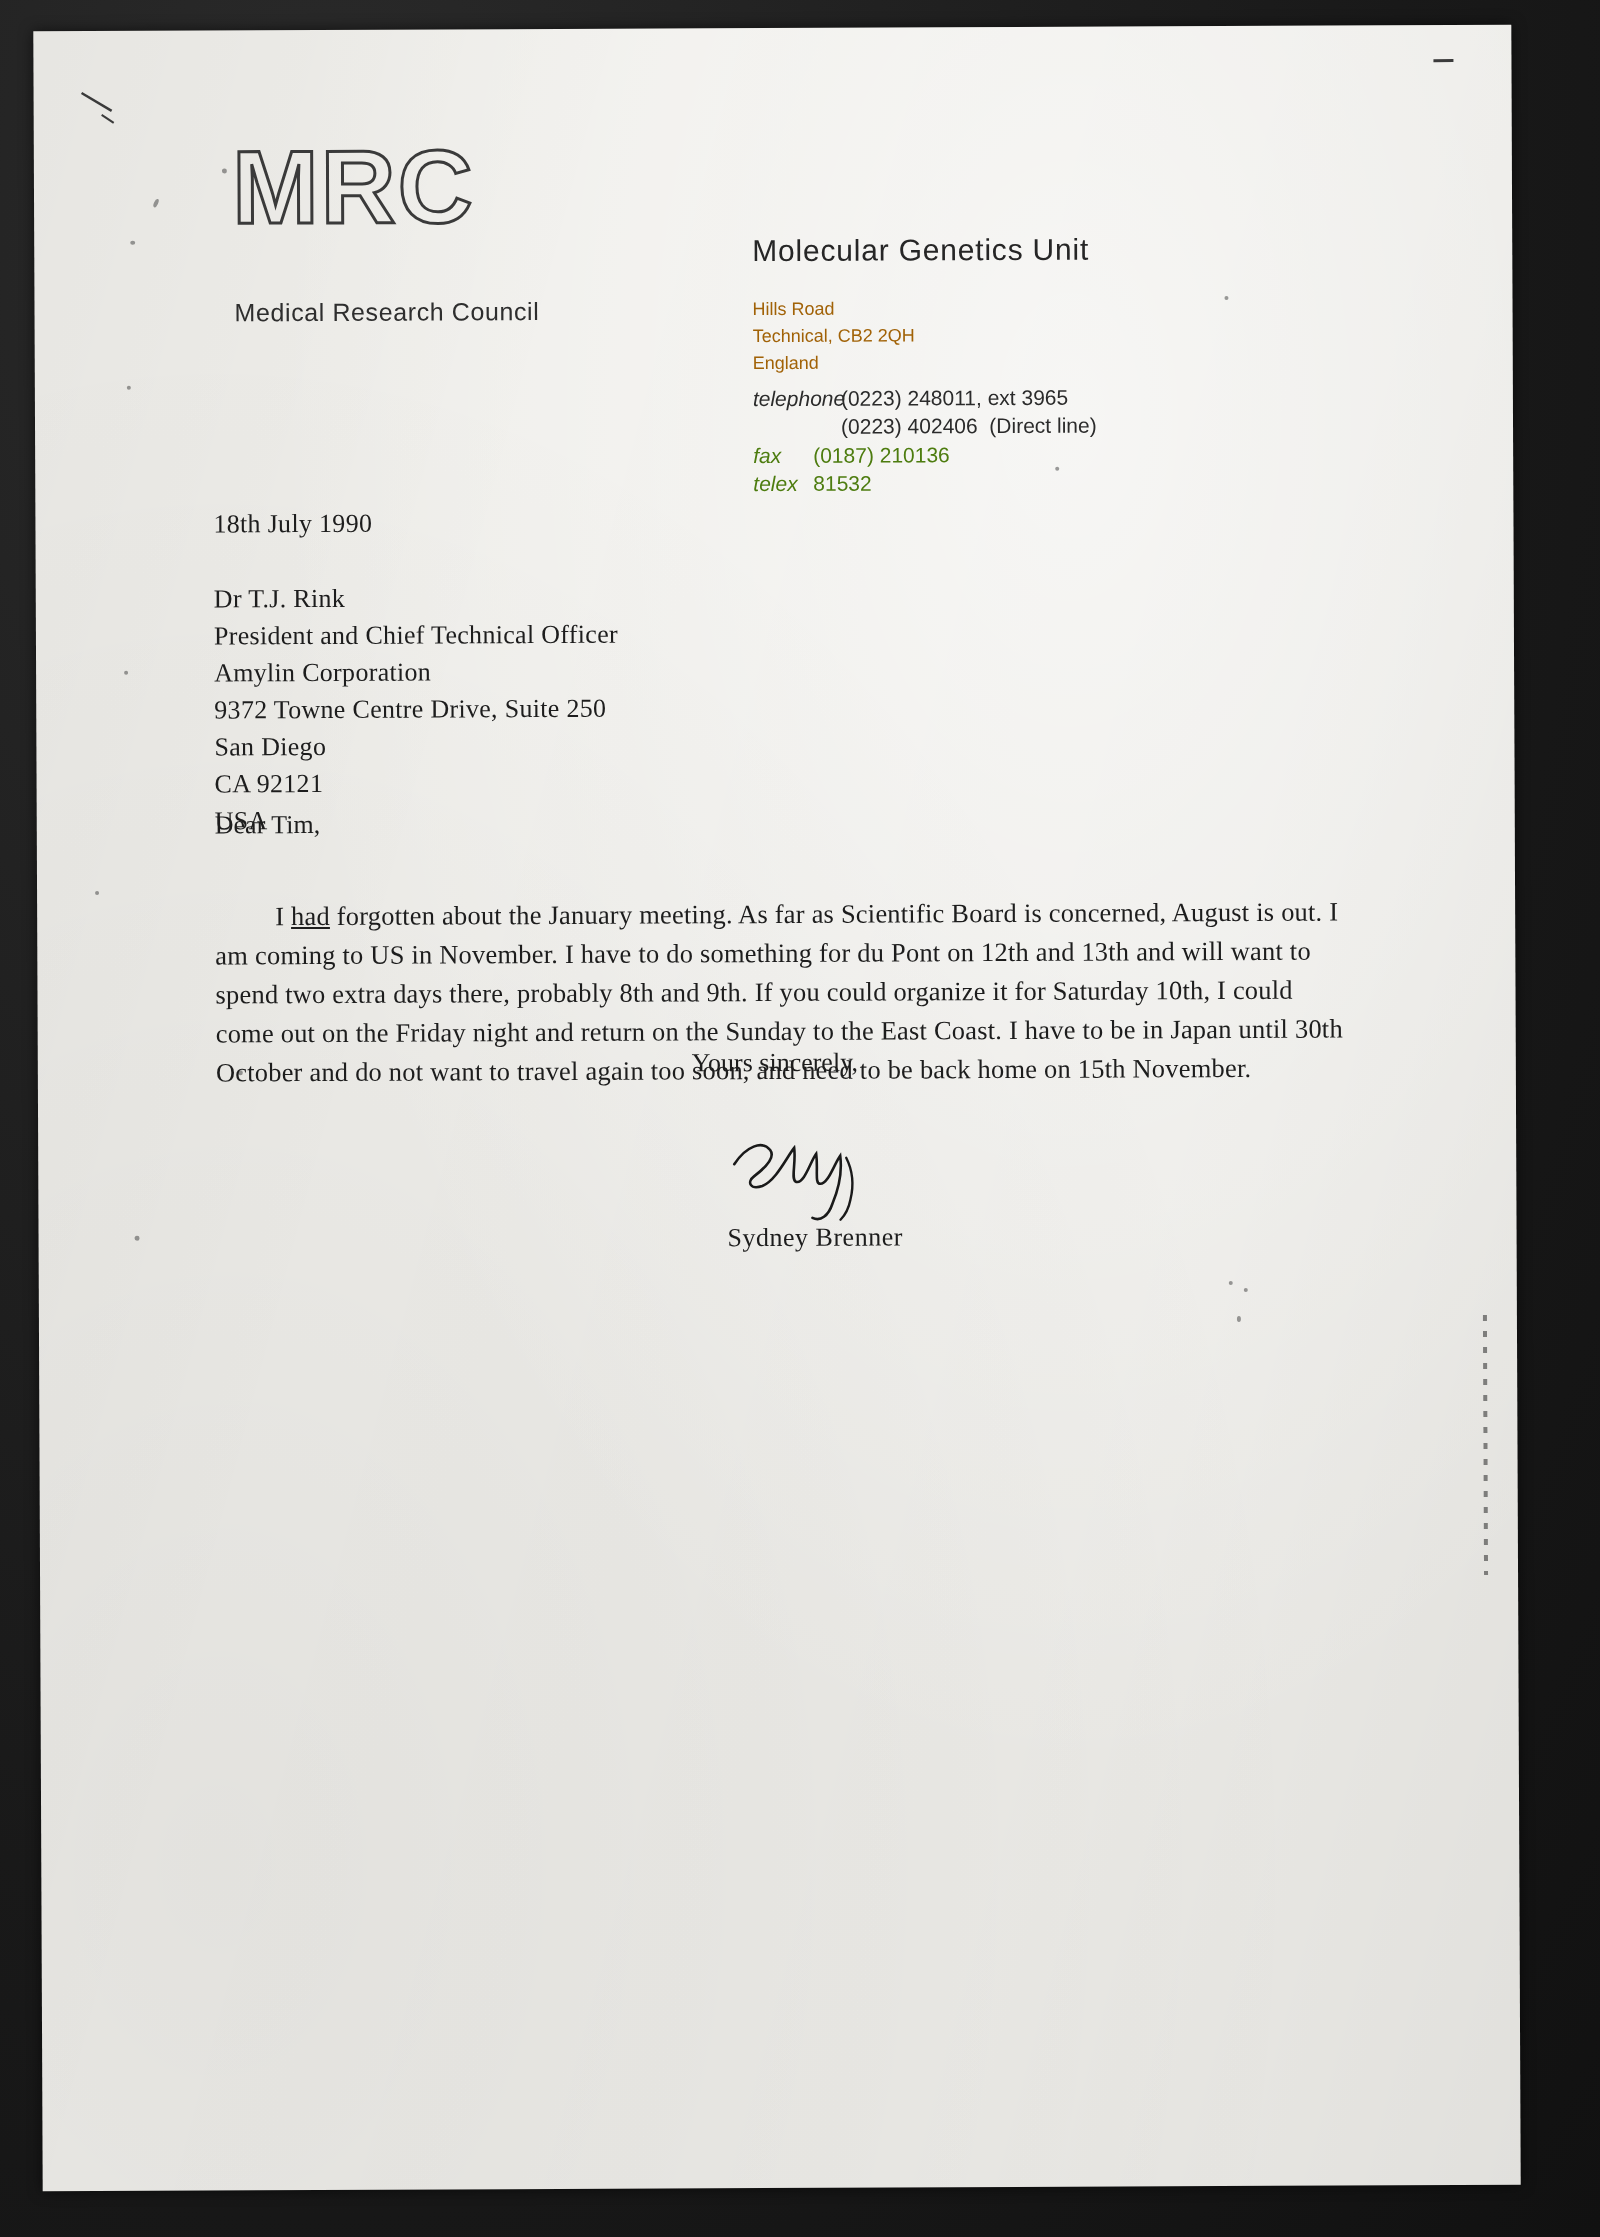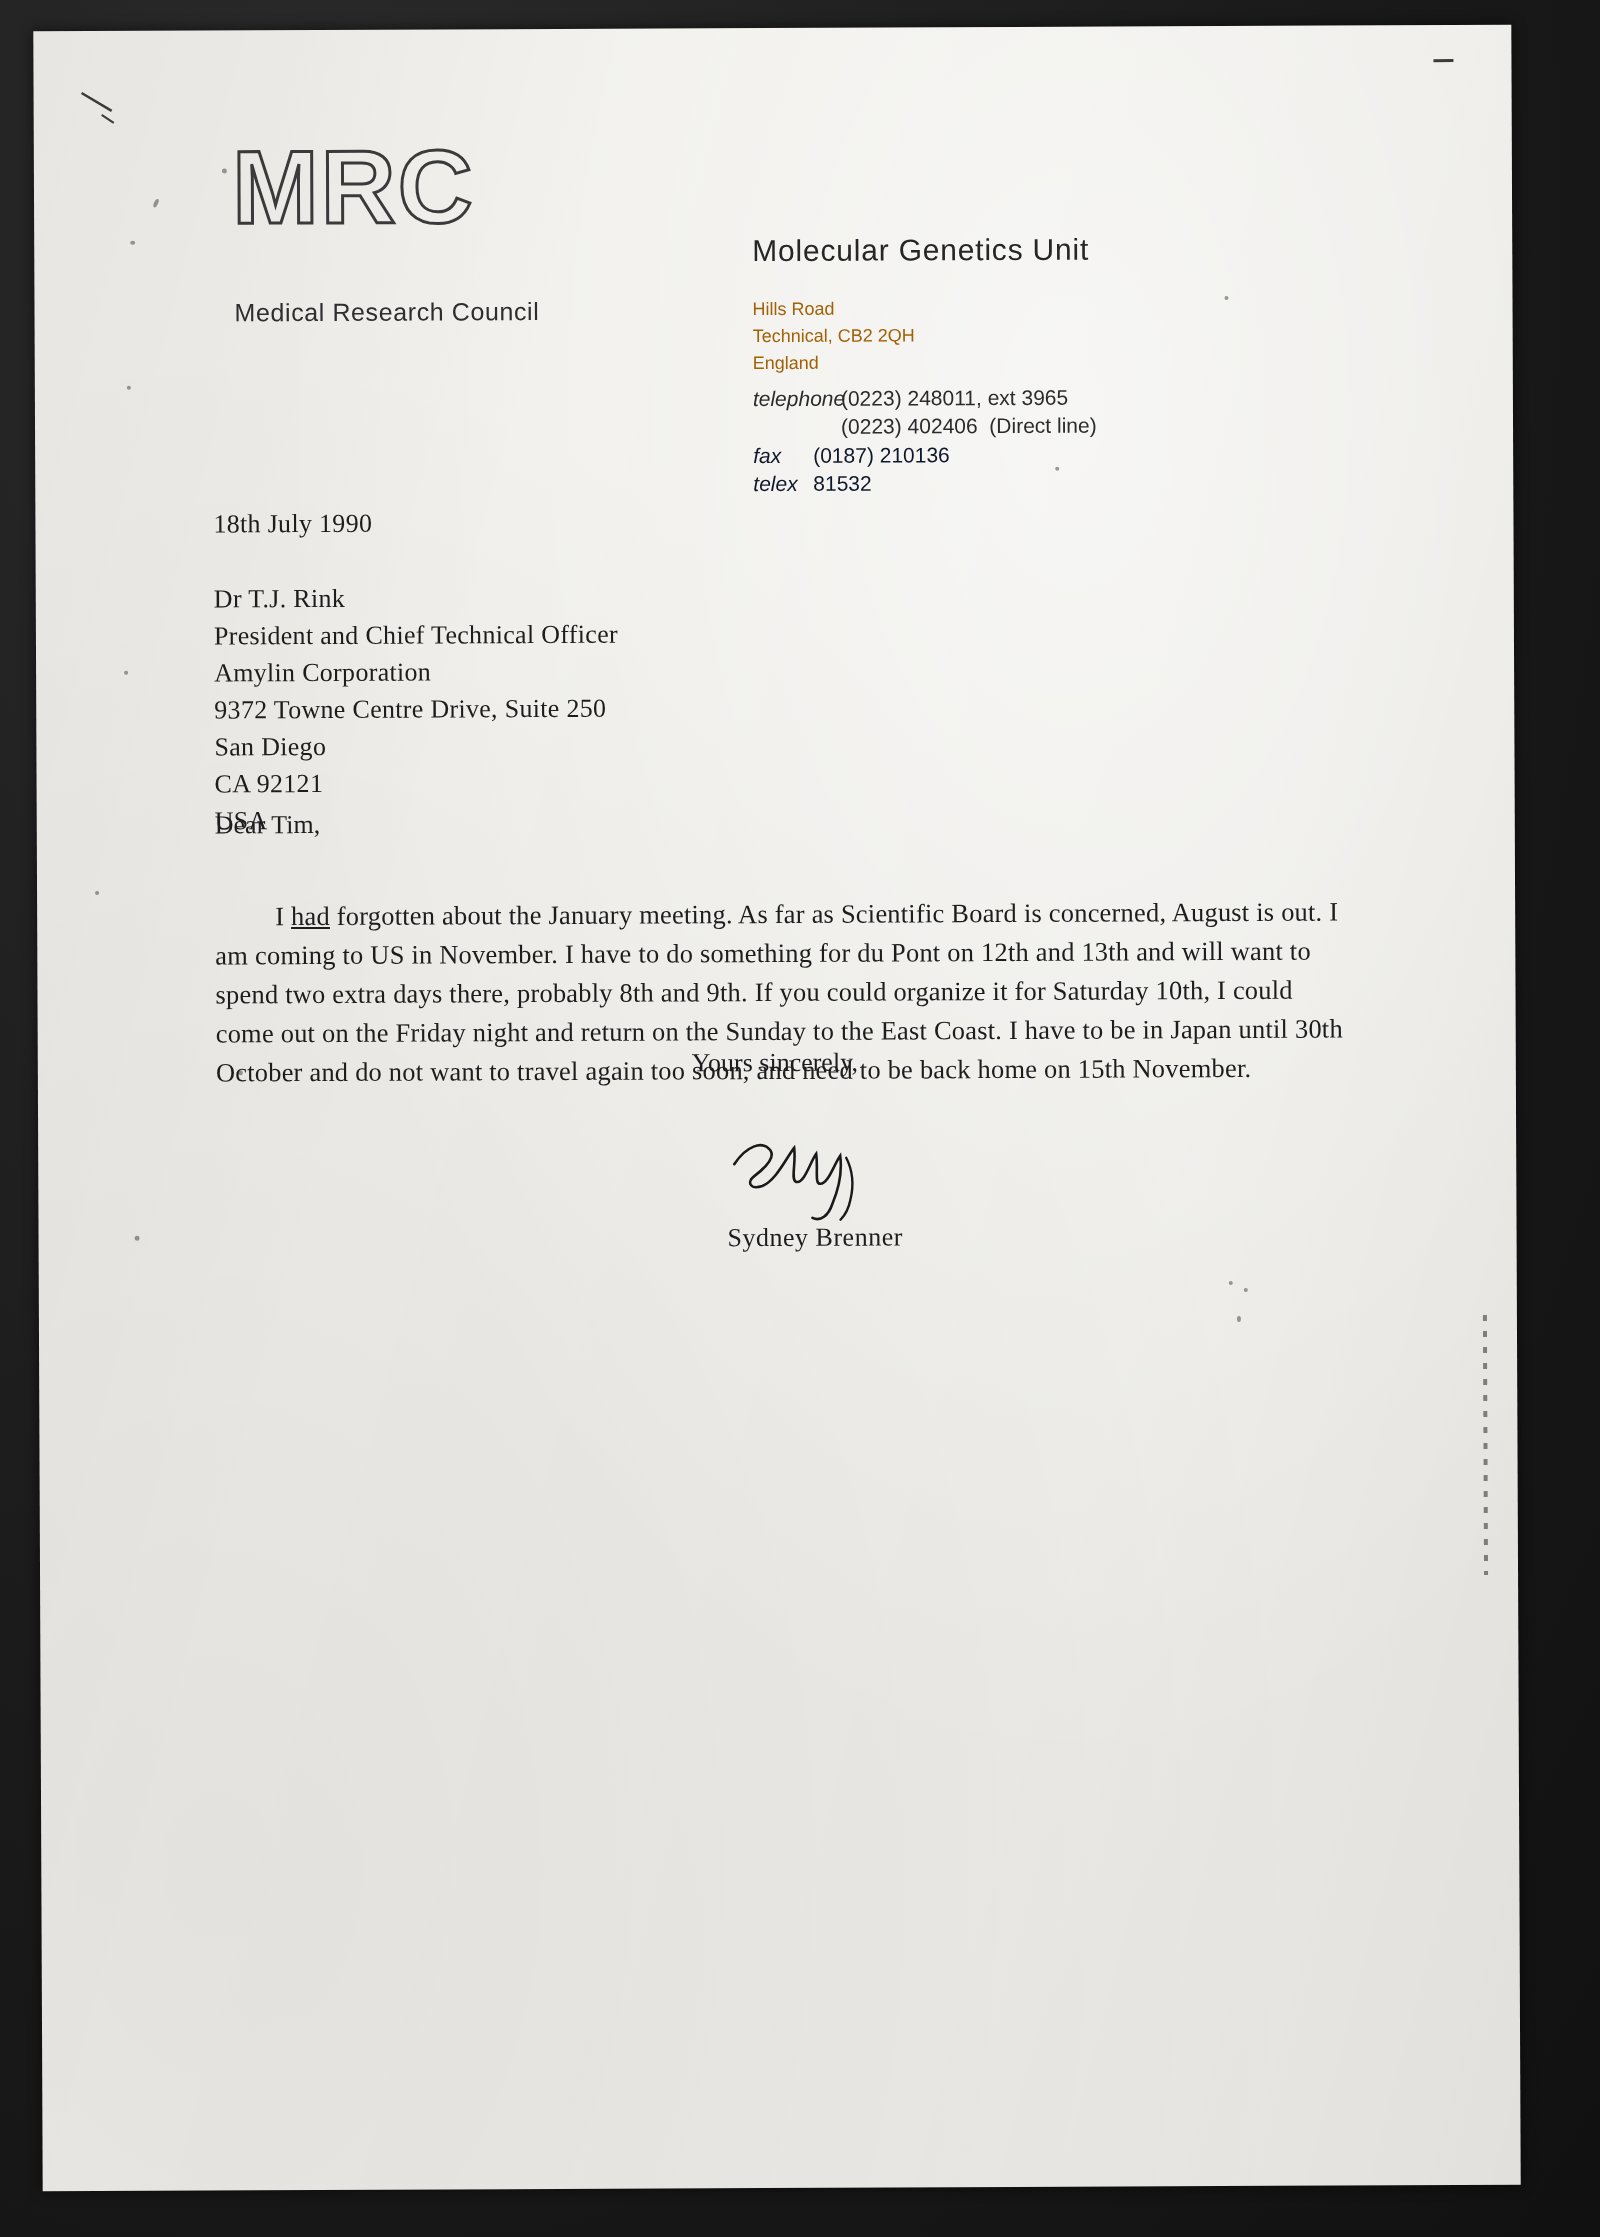--- a/index.html
+++ b/index.html
@@ -113,21 +113,21 @@
   }
   .contact-label.narrow { width: 60px; }
   .contact-val { white-space: pre; }
   #contact-block2 {
     position: absolute;
     left: 718px;
     top: 414px;
     font-family: "Liberation Sans", sans-serif;
     font-size: 21px;
     line-height: 28px;
-    color: #0f172a;
+    color: #4d7c0f;
   }
 
   
   #letter-date {
     position: absolute;
     left: 178px;
     top: 479px;
     font-size: 26px;
     color: #1d1d1d;
     letter-spacing: 0.3px;

